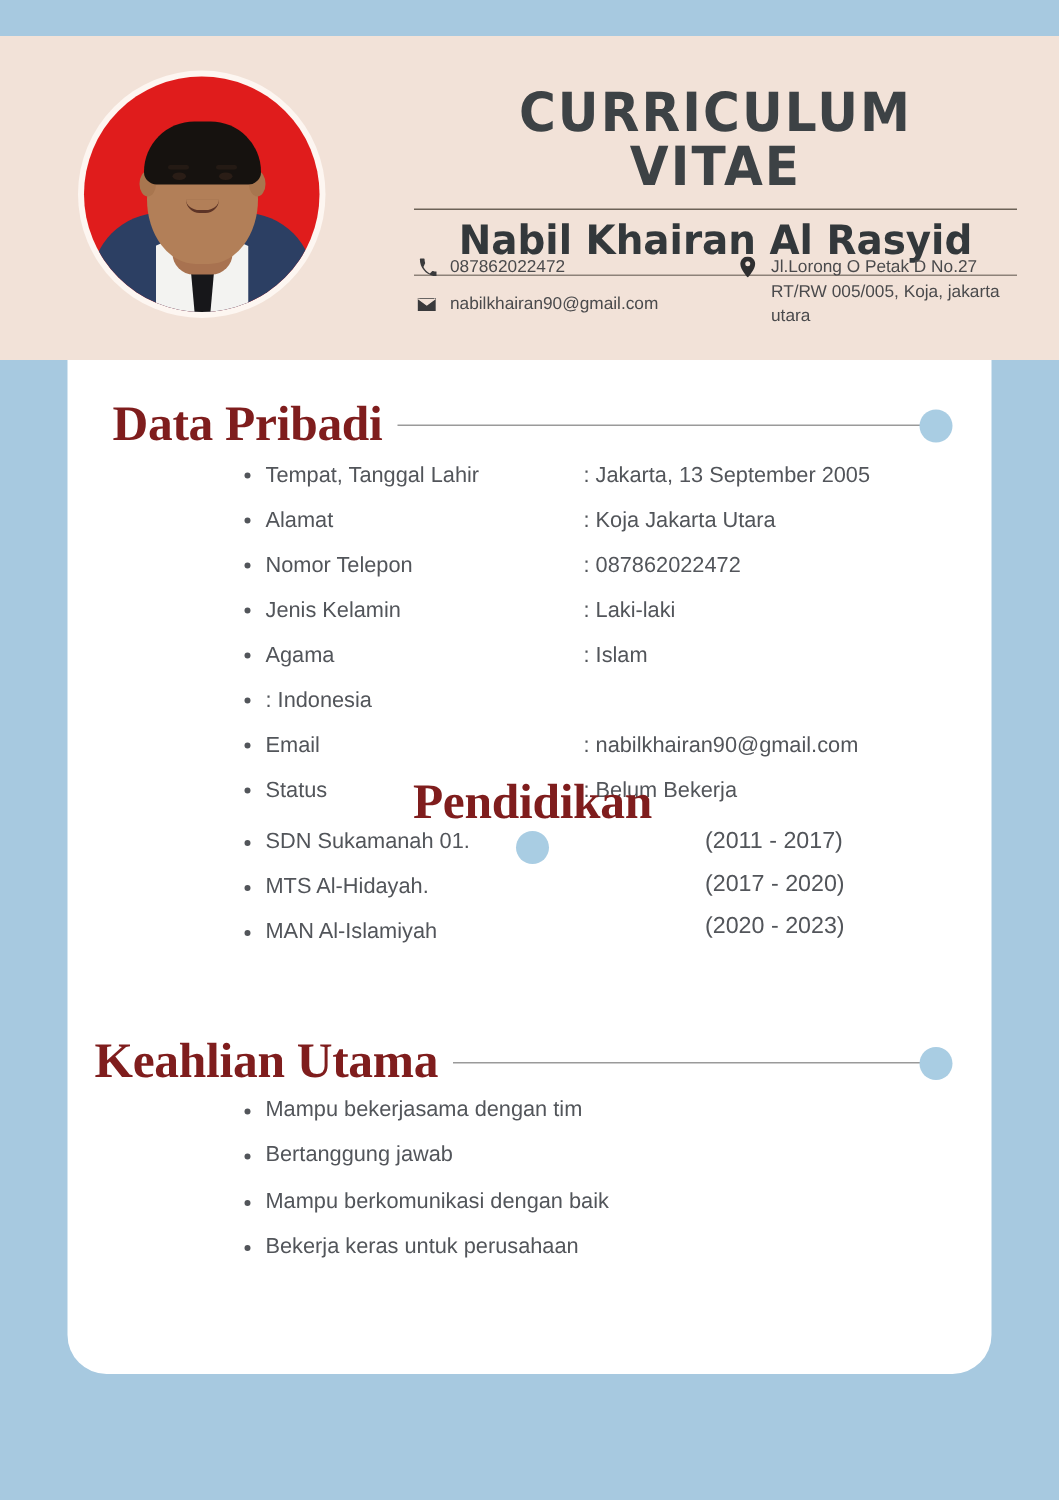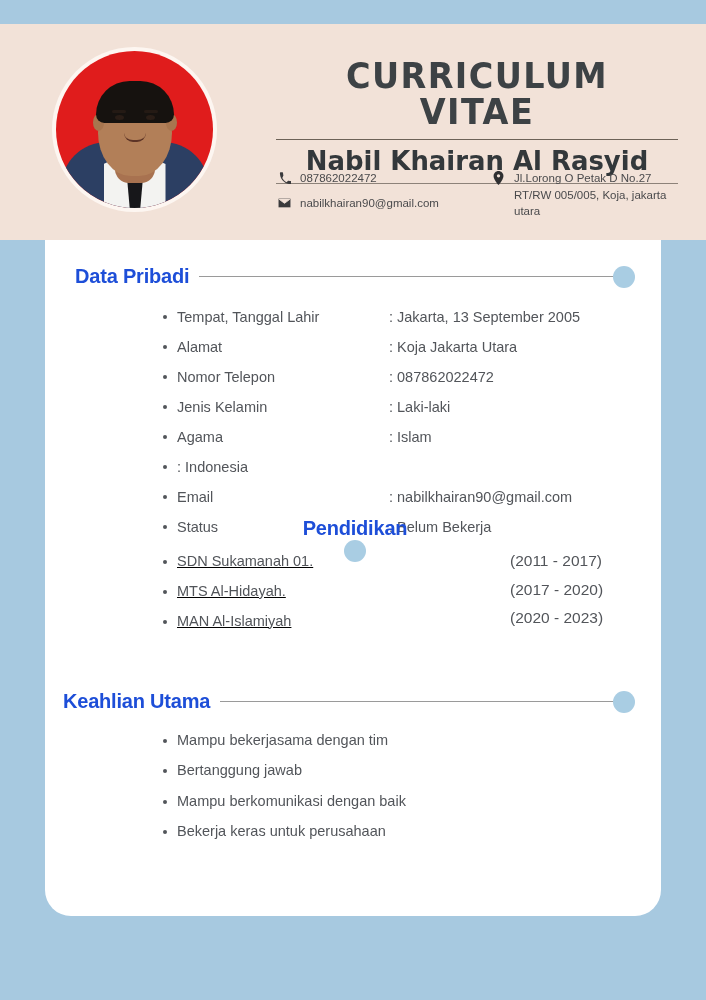--- a/index.html
+++ b/index.html
@@ -245,24 +245,24 @@
     border-radius: 0 0 26px 26px;
   }
 
   
   .section-head {
     display: flex;
     align-items: center;
     position: absolute;
   }
   .section-title {
-    font-family: Liberation Sans, sans-serif;
-    font-size: 20px;
+    font-family: Liberation Serif, serif;
+    font-size: 33px;
     font-weight: 700;
-    color: #1d4ed8;
+    color: #7f1d1d;
     white-space: nowrap;
     letter-spacing: -0.2px;
   }
   .section-line {
     flex: 1;
     height: 1px;
     background: #9a9a9a;
     margin-left: 10px;
   }
   .section-dot {
@@ -300,30 +300,29 @@
   #data-pribadi-list { top: 306px; left: 163px; font-size: 14.5px; }
   #data-pribadi-list li {
     display: flex;
     line-height: 1.55;
     margin-bottom: 7.5px;
   }
   .dp-label { width: 212px; flex: 0 0 212px; }
   .dp-value { white-space: nowrap; }
 
   
-  #pendidikan-list { top: 551px; left: 163px; font-size: 14.5px; text-decoration: underline; }
+  #pendidikan-list { top: 551px; left: 163px; font-size: 14.5px; }
   #pendidikan-list li { line-height: 1.5; margin-bottom: 8px; }
   #pendidikan-years {
     position: absolute;
     top: 549px;
     left: 470px;
     font-size: 15.5px;
     color: #52555a;
     line-height: 1.52;
-    margin-left: 40px;
   }
   #pendidikan-years div { margin-bottom: 5px; }
 
   
   #keahlian-list { top: 730px; left: 163px; font-size: 14.5px; }
   #keahlian-list li { line-height: 1.5; margin-bottom: 8.5px; }
 </style>
 </head>
 <body>
 

